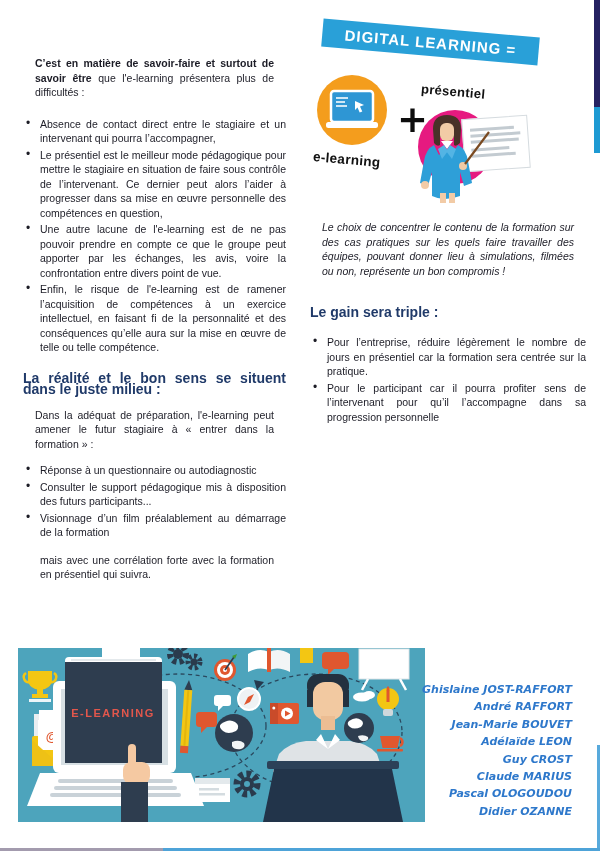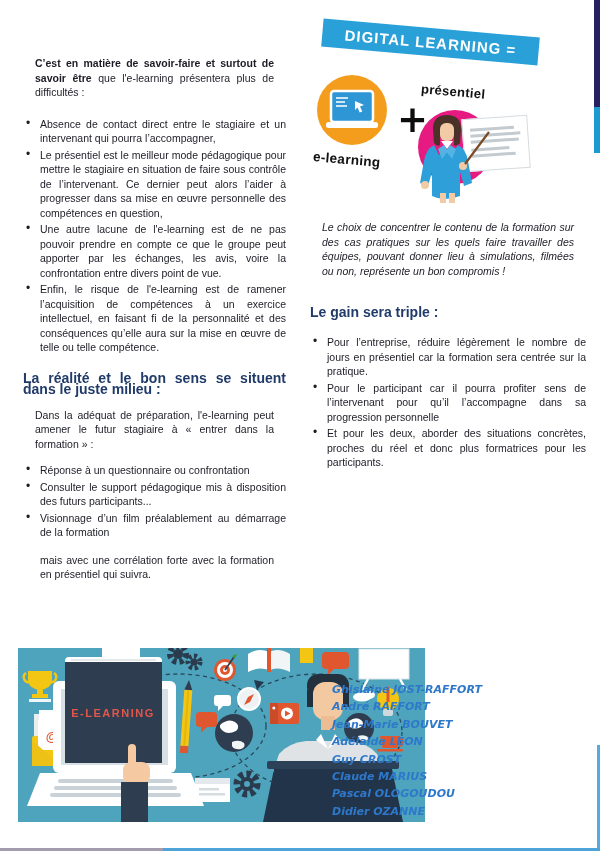--- a/index.html
+++ b/index.html
@@ -43,21 +43,21 @@
   .woman-svg{position:absolute;left:100px;top:85px;}
 
   
   .edge-navy{position:absolute;right:0;top:0;width:6px;height:107px;background:#262262;}
   .edge-blue{position:absolute;right:0;top:107px;width:6px;height:46px;background:#1e9ad3;}
   .edge-blue-low{position:absolute;right:0;top:745px;width:3px;height:106px;background:#58aadc;}
   .bottom-left-line{position:absolute;left:0;bottom:0;width:163px;height:3px;background:#a39bae;}
   .bottom-right-line{position:absolute;left:163px;bottom:0;width:437px;height:3px;background:#4ea3d8;}
 
   
-  .signatures{position:absolute;right:28px;top:681px;width:240px;text-align:left;
+  .signatures{position:absolute;right:28px;top:681px;width:240px;text-align:right;
           color:#2e78cb;font-style:italic;font-weight:bold;font-size:11px;line-height:17.4px;
           font-family:"DejaVu Sans",sans-serif;}
 
   .illustration{position:absolute;left:18px;top:648px;}
 </style>
 </head>
 <body>
 
 <div class="page">
 
@@ -71,21 +71,21 @@
     <p><span class="bold">C’est en matière de savoir-faire et surtout de savoir être</span><span> que l'e-learning présentera plus de difficultés :</span></p>
     <ul class="mt-list">
       <li>Absence de contact direct entre le stagiaire et un intervenant qui pourra l’accompagner,</li>
       <li>Le présentiel est le meilleur mode pédagogique pour mettre le stagiaire en situation de faire sous contrôle de l’intervenant. Ce dernier peut alors l’aider à progresser dans sa mise en œuvre personnelle des compétences en question,</li>
       <li>Une autre lacune de l'e-learning est de ne pas pouvoir prendre en compte ce que le groupe peut apporter par les échanges, les avis, voire la confrontation entre divers point de vue.</li>
       <li>Enfin, le risque de l'e-learning est de ramener l’acquisition de compétences à un exercice intellectuel, en faisant fi de la personnalité et des conséquences qu’elle aura sur la mise en œuvre de telle ou telle compétence.</li>
     </ul>
     <p class="h-blue mt-head">La réalité et le bon sens se situent dans le juste milieu :</p>
     <p class="mt-para">Dans la adéquat de préparation, l'e-learning peut amener le futur stagiaire à « entrer dans la formation » :</p>
     <ul style="margin-top:4px;">
-      <li>Réponse à un questionnaire ou confrontation</li>
+      <li>Réponse à un questionnaire ou autodiagnostic</li>
       <li>Consulter le support pédagogique mis à disposition des futurs participants...</li>
       <li>Visionnage d’un film préalablement au démarrage de la formation</li>
     </ul>
     <p class="note">mais avec une corrélation forte avec la formation en présentiel qui suivra.</p>
   </div>
 
   <div class="top-graphic">
     <div class="banner">
       <span>DIGITAL LEARNING =</span>
     </div>
@@ -128,21 +128,20 @@
     </svg>
     <div class="label-presentiel">présentiel</div>
   </div>
 
   <div class="col-right body-text">
     <p class="gap1" style="margin-top:17px;font-style:italic;">Le choix de concentrer le contenu de la formation sur des cas pratiques sur les quels faire travailler des équipes, pouvant donner lieu à simulations, filmées ou non, représente un bon compromis !</p>
     <p class="h-blue" style="margin-top:29px;">Le gain sera triple :</p>
     <ul style="margin-top:17px;">
       <li>Pour l’entreprise, réduire légèrement le nombre de jours en présentiel car la formation sera centrée sur la pratique.</li>
       <li>Pour le participant car il pourra profiter sens de l’intervenant pour qu’il l’accompagne dans sa progression personnelle</li>
-      <li>Et pour les deux, aborder des situations concrètes, proches du réel et donc plus formatrices pour les participants.</li>
     </ul>
   </div>
 
   <svg class="illustration" width="407" height="174" viewBox="0 0 407 174">
     <rect x="0" y="0" width="407" height="174" fill="#4da4bc"></rect>
 
     <g fill="none" stroke="#24394e" stroke-width="1.3" stroke-dasharray="4 3.5" opacity="0.85">
       <ellipse cx="160" cy="78" rx="88" ry="52"></ellipse>
       <ellipse cx="298" cy="84" rx="86" ry="58"></ellipse>
     </g>

